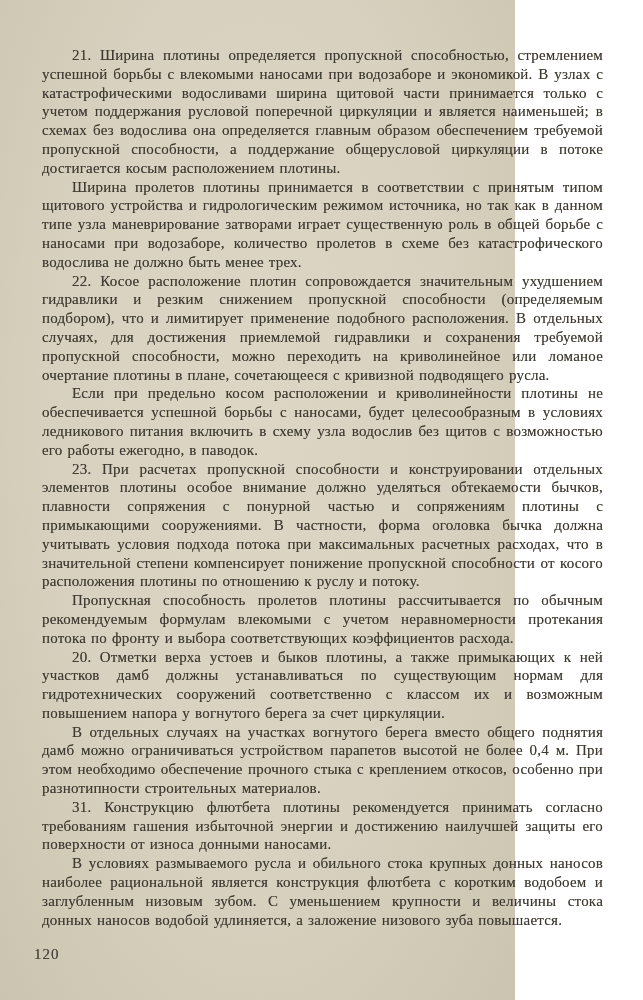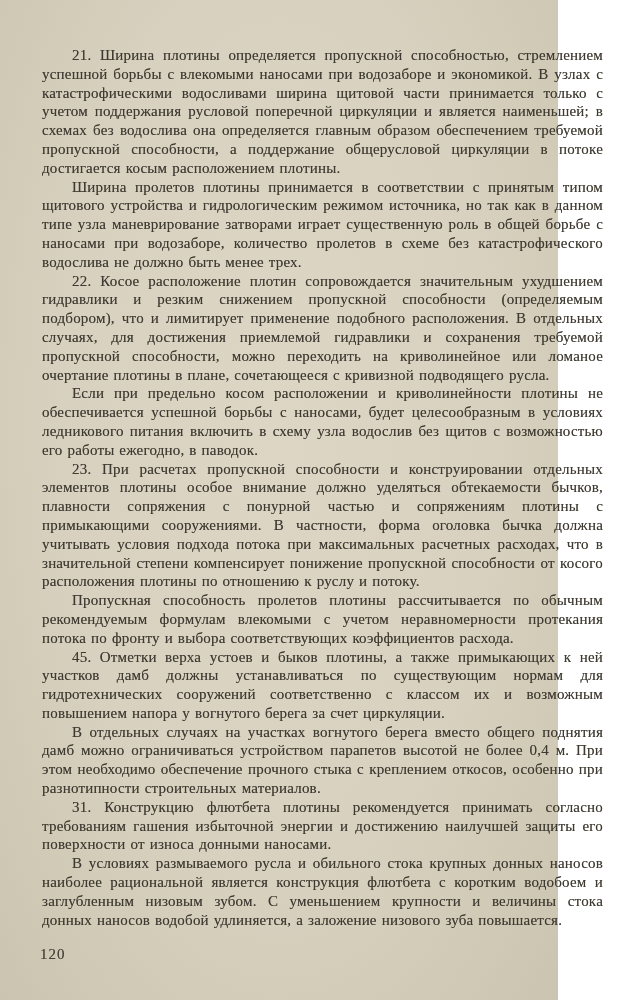--- a/index.html
+++ b/index.html
@@ -7,21 +7,21 @@
     padding: 0;
   }
   body {
     width: 643px;
     height: 1000px;
     overflow: hidden;
     font-family: "Liberation Serif", "DejaVu Serif", serif;
   }
   .scan-page {
     position: relative;
-    width: 558px;
+    width: 515px;
     height: 1000px;
     box-sizing: border-box;
     background: radial-gradient(ellipse at 50% 42%, #ddd6c5 0%, #d8d1bf 55%, #cbc4b0 100%);
   }
   .text-block {
     position: absolute;
     top: 46px;
     left: 42px;
     width: 561px;
     color: #3e3a31;
@@ -32,38 +32,38 @@
     word-spacing: 1px;
   }
   .text-block p {
     margin: 0;
     padding: 0;
     text-indent: 30px;
     text-shadow: 0 0 0.5px rgba(62, 58, 49, 0.55);
   }
   .page-number {
     position: absolute;
-    left: 40px;
+    left: 34px;
     top: 946px;
     color: #45413a;
     font-size: 15px;
     letter-spacing: 1px;
     text-shadow: 0 0 0.5px rgba(62, 58, 49, 0.5);
   }
 </style>
 </head>
 <body>
 
 <div class="scan-page">
   <div class="text-block">
     <p>21. Ширина плотины определяется пропускной способностью, стремлением успешной борьбы с влекомыми наносами при водозаборе и экономикой. В узлах с катастрофическими водосливами ширина щитовой части принимается только с учетом поддержания русловой поперечной циркуляции и является наименьшей; в схемах без водослива она определяется главным образом обеспечением требуемой пропускной способности, а поддержание общерусловой циркуляции в потоке достигается косым расположением плотины.</p>
     <p>Ширина пролетов плотины принимается в соответствии с принятым типом щитового устройства и гидрологическим режимом источника, но так как в данном типе узла маневрирование затворами играет существенную роль в общей борьбе с наносами при водозаборе, количество пролетов в схеме без катастрофического водослива не должно быть менее трех.</p>
     <p>22. Косое расположение плотин сопровождается значительным ухудшением гидравлики и резким снижением пропускной способности (определяемым подбором), что и лимитирует применение подобного расположения. В отдельных случаях, для достижения приемлемой гидравлики и сохранения требуемой пропускной способности, можно переходить на криволинейное или ломаное очертание плотины в плане, сочетающееся с кривизной подводящего русла.</p>
     <p>Если при предельно косом расположении и криволинейности плотины не обеспечивается успешной борьбы с наносами, будет целесообразным в условиях ледникового питания включить в схему узла водослив без щитов с возможностью его работы ежегодно, в паводок.</p>
     <p>23. При расчетах пропускной способности и конструировании отдельных элементов плотины особое внимание должно уделяться обтекаемости бычков, плавности сопряжения с понурной частью и сопряжениям плотины с примыкающими сооружениями. В частности, форма оголовка бычка должна учитывать условия подхода потока при максимальных расчетных расходах, что в значительной степени компенсирует понижение пропускной способности от косого расположения плотины по отношению к руслу и потоку.</p>
     <p>Пропускная способность пролетов плотины рассчитывается по обычным рекомендуемым формулам влекомыми с учетом неравномерности протекания потока по фронту и выбора соответствующих коэффициентов расхода.</p>
-    <p>45. Отметки верха устоев и быков плотины, а также примыкающих к ней участков дамб должны устанавливаться по существующим нормам для гидротехнических сооружений соответственно с классом их и возможным повышением напора у вогнутого берега за счет циркуляции.</p>
+    <p>20. Отметки верха устоев и быков плотины, а также примыкающих к ней участков дамб должны устанавливаться по существующим нормам для гидротехнических сооружений соответственно с классом их и возможным повышением напора у вогнутого берега за счет циркуляции.</p>
     <p>В отдельных случаях на участках вогнутого берега вместо общего поднятия дамб можно ограничиваться устройством парапетов высотой не более 0,4 м. При этом необходимо обеспечение прочного стыка с креплением откосов, особенно при разнотипности строительных материалов.</p>
     <p>31. Конструкцию флютбета плотины рекомендуется принимать согласно требованиям гашения избыточной энергии и достижению наилучшей защиты его поверхности от износа донными наносами.</p>
     <p>В условиях размываемого русла и обильного стока крупных донных наносов наиболее рациональной является конструкция флютбета с коротким водобоем и заглубленным низовым зубом. С уменьшением крупности и величины стока донных наносов водобой удлиняется, а заложение низового зуба повышается.</p>
   </div>
   <div class="page-number">120</div>
 </div>
 
 </body></html>

